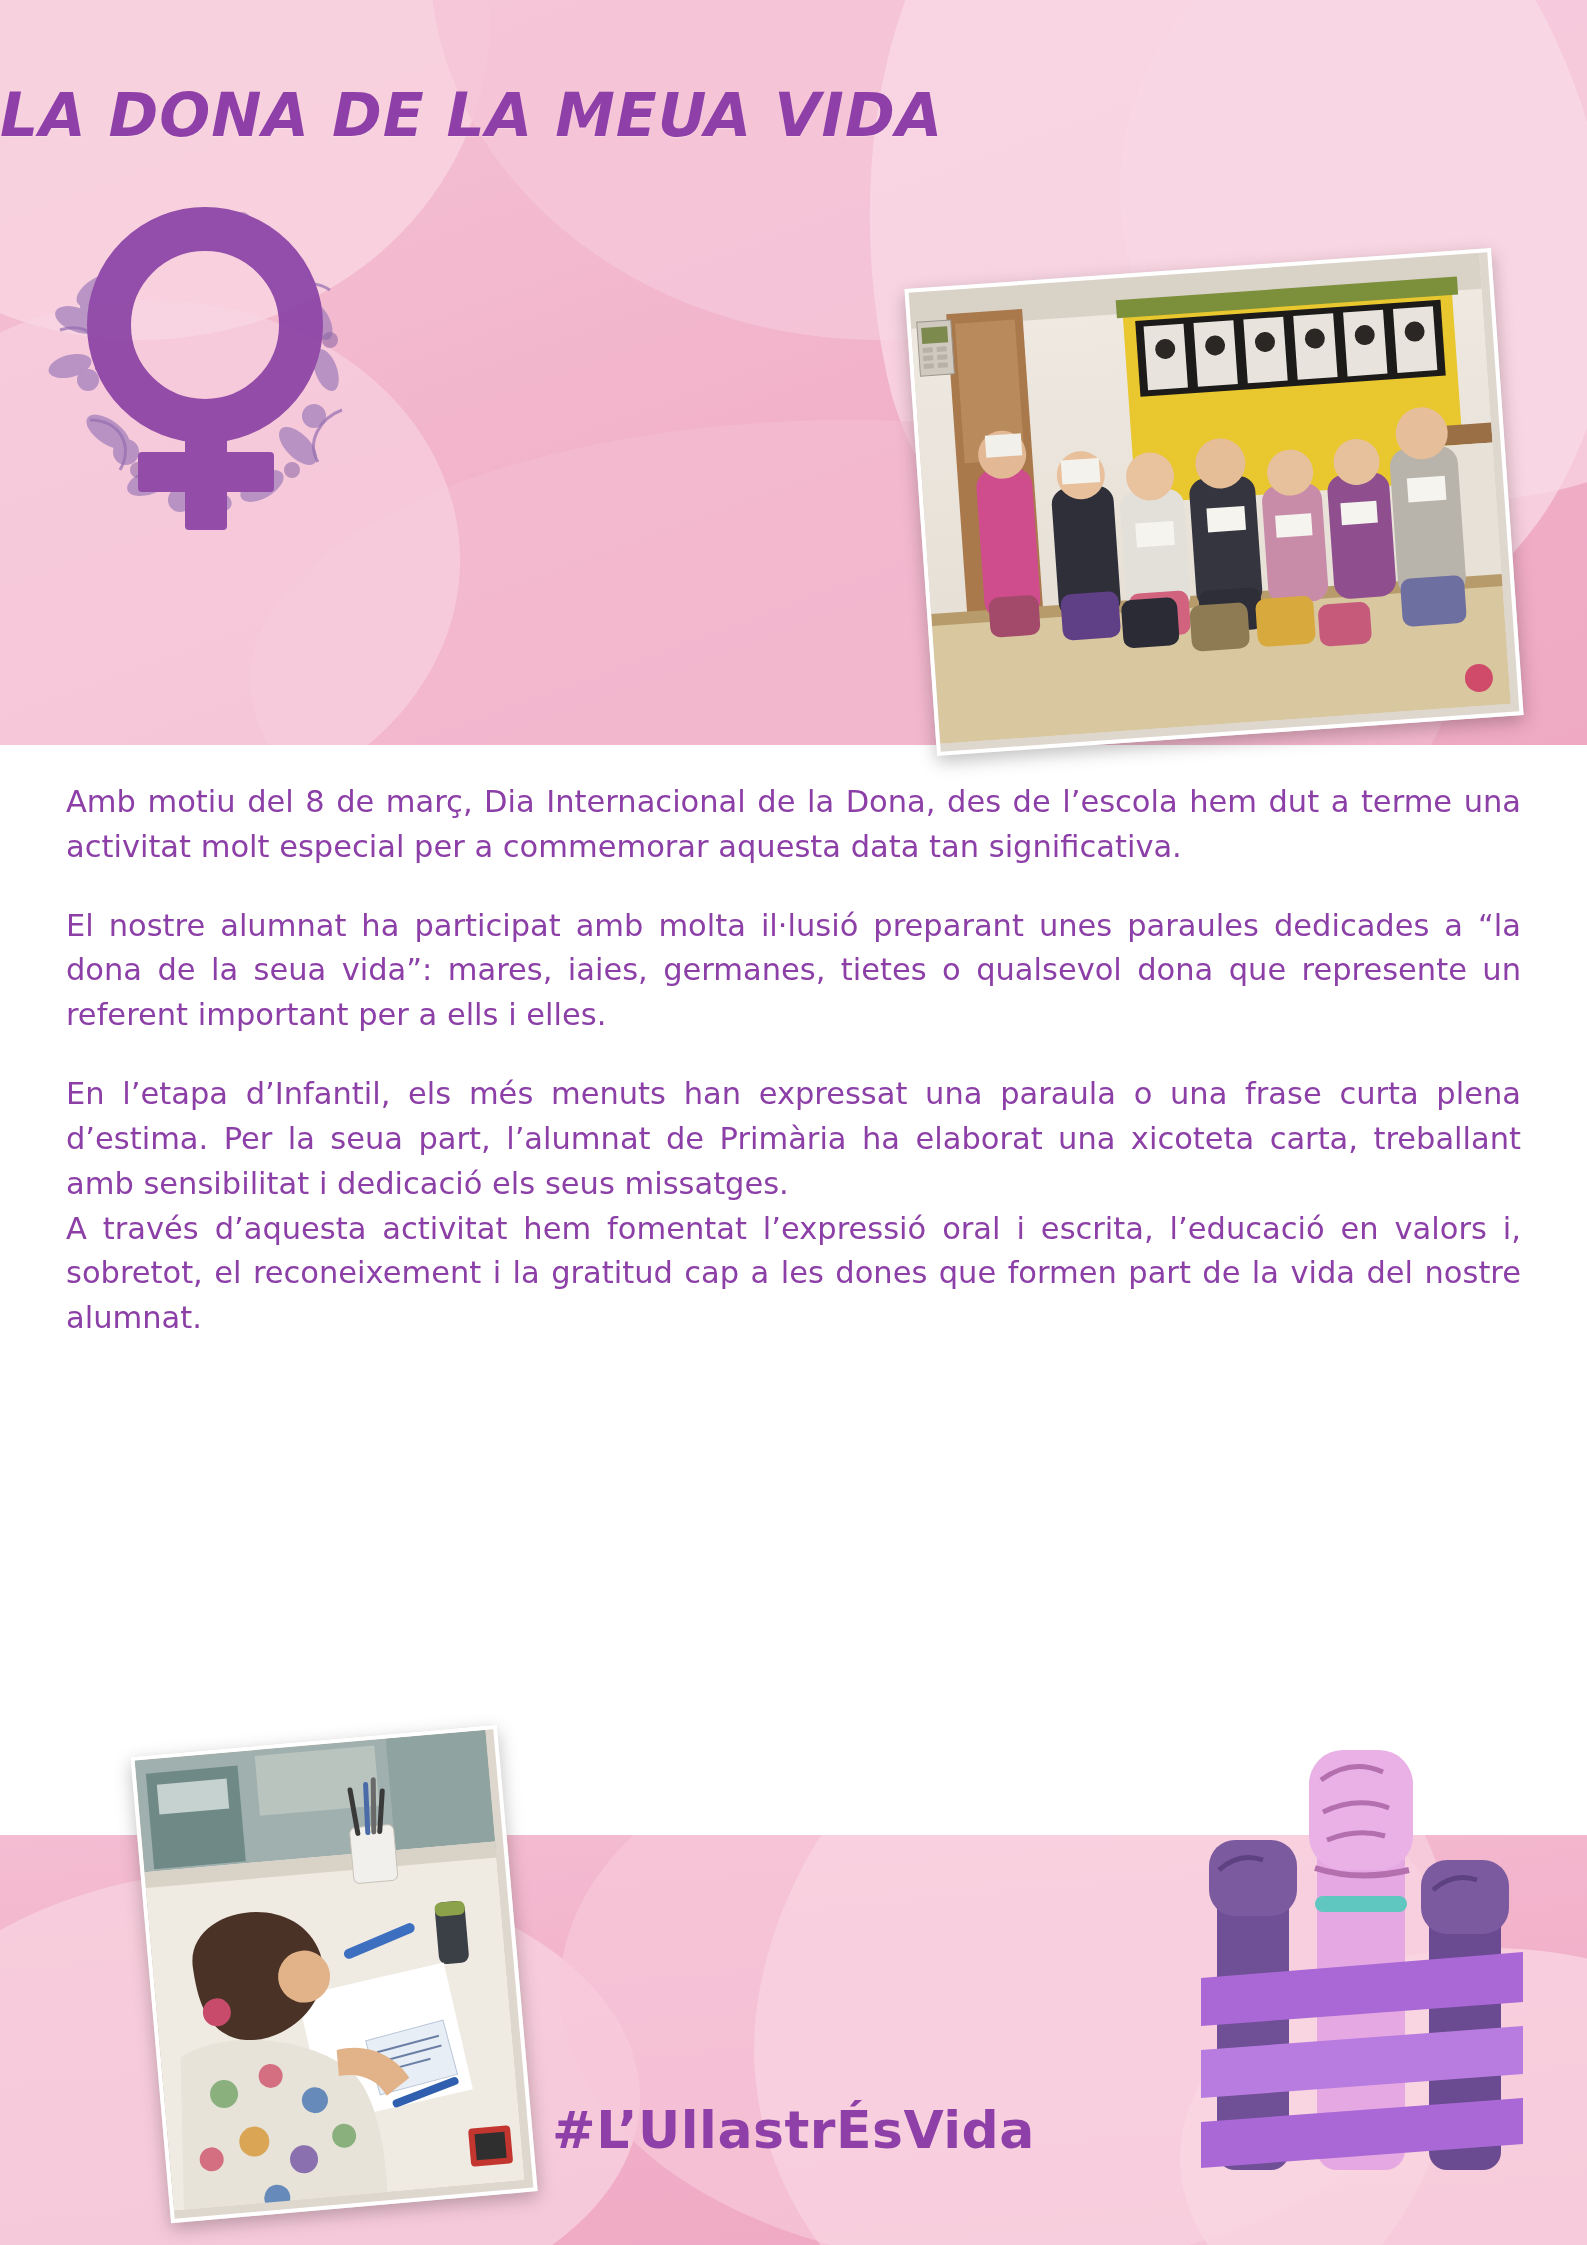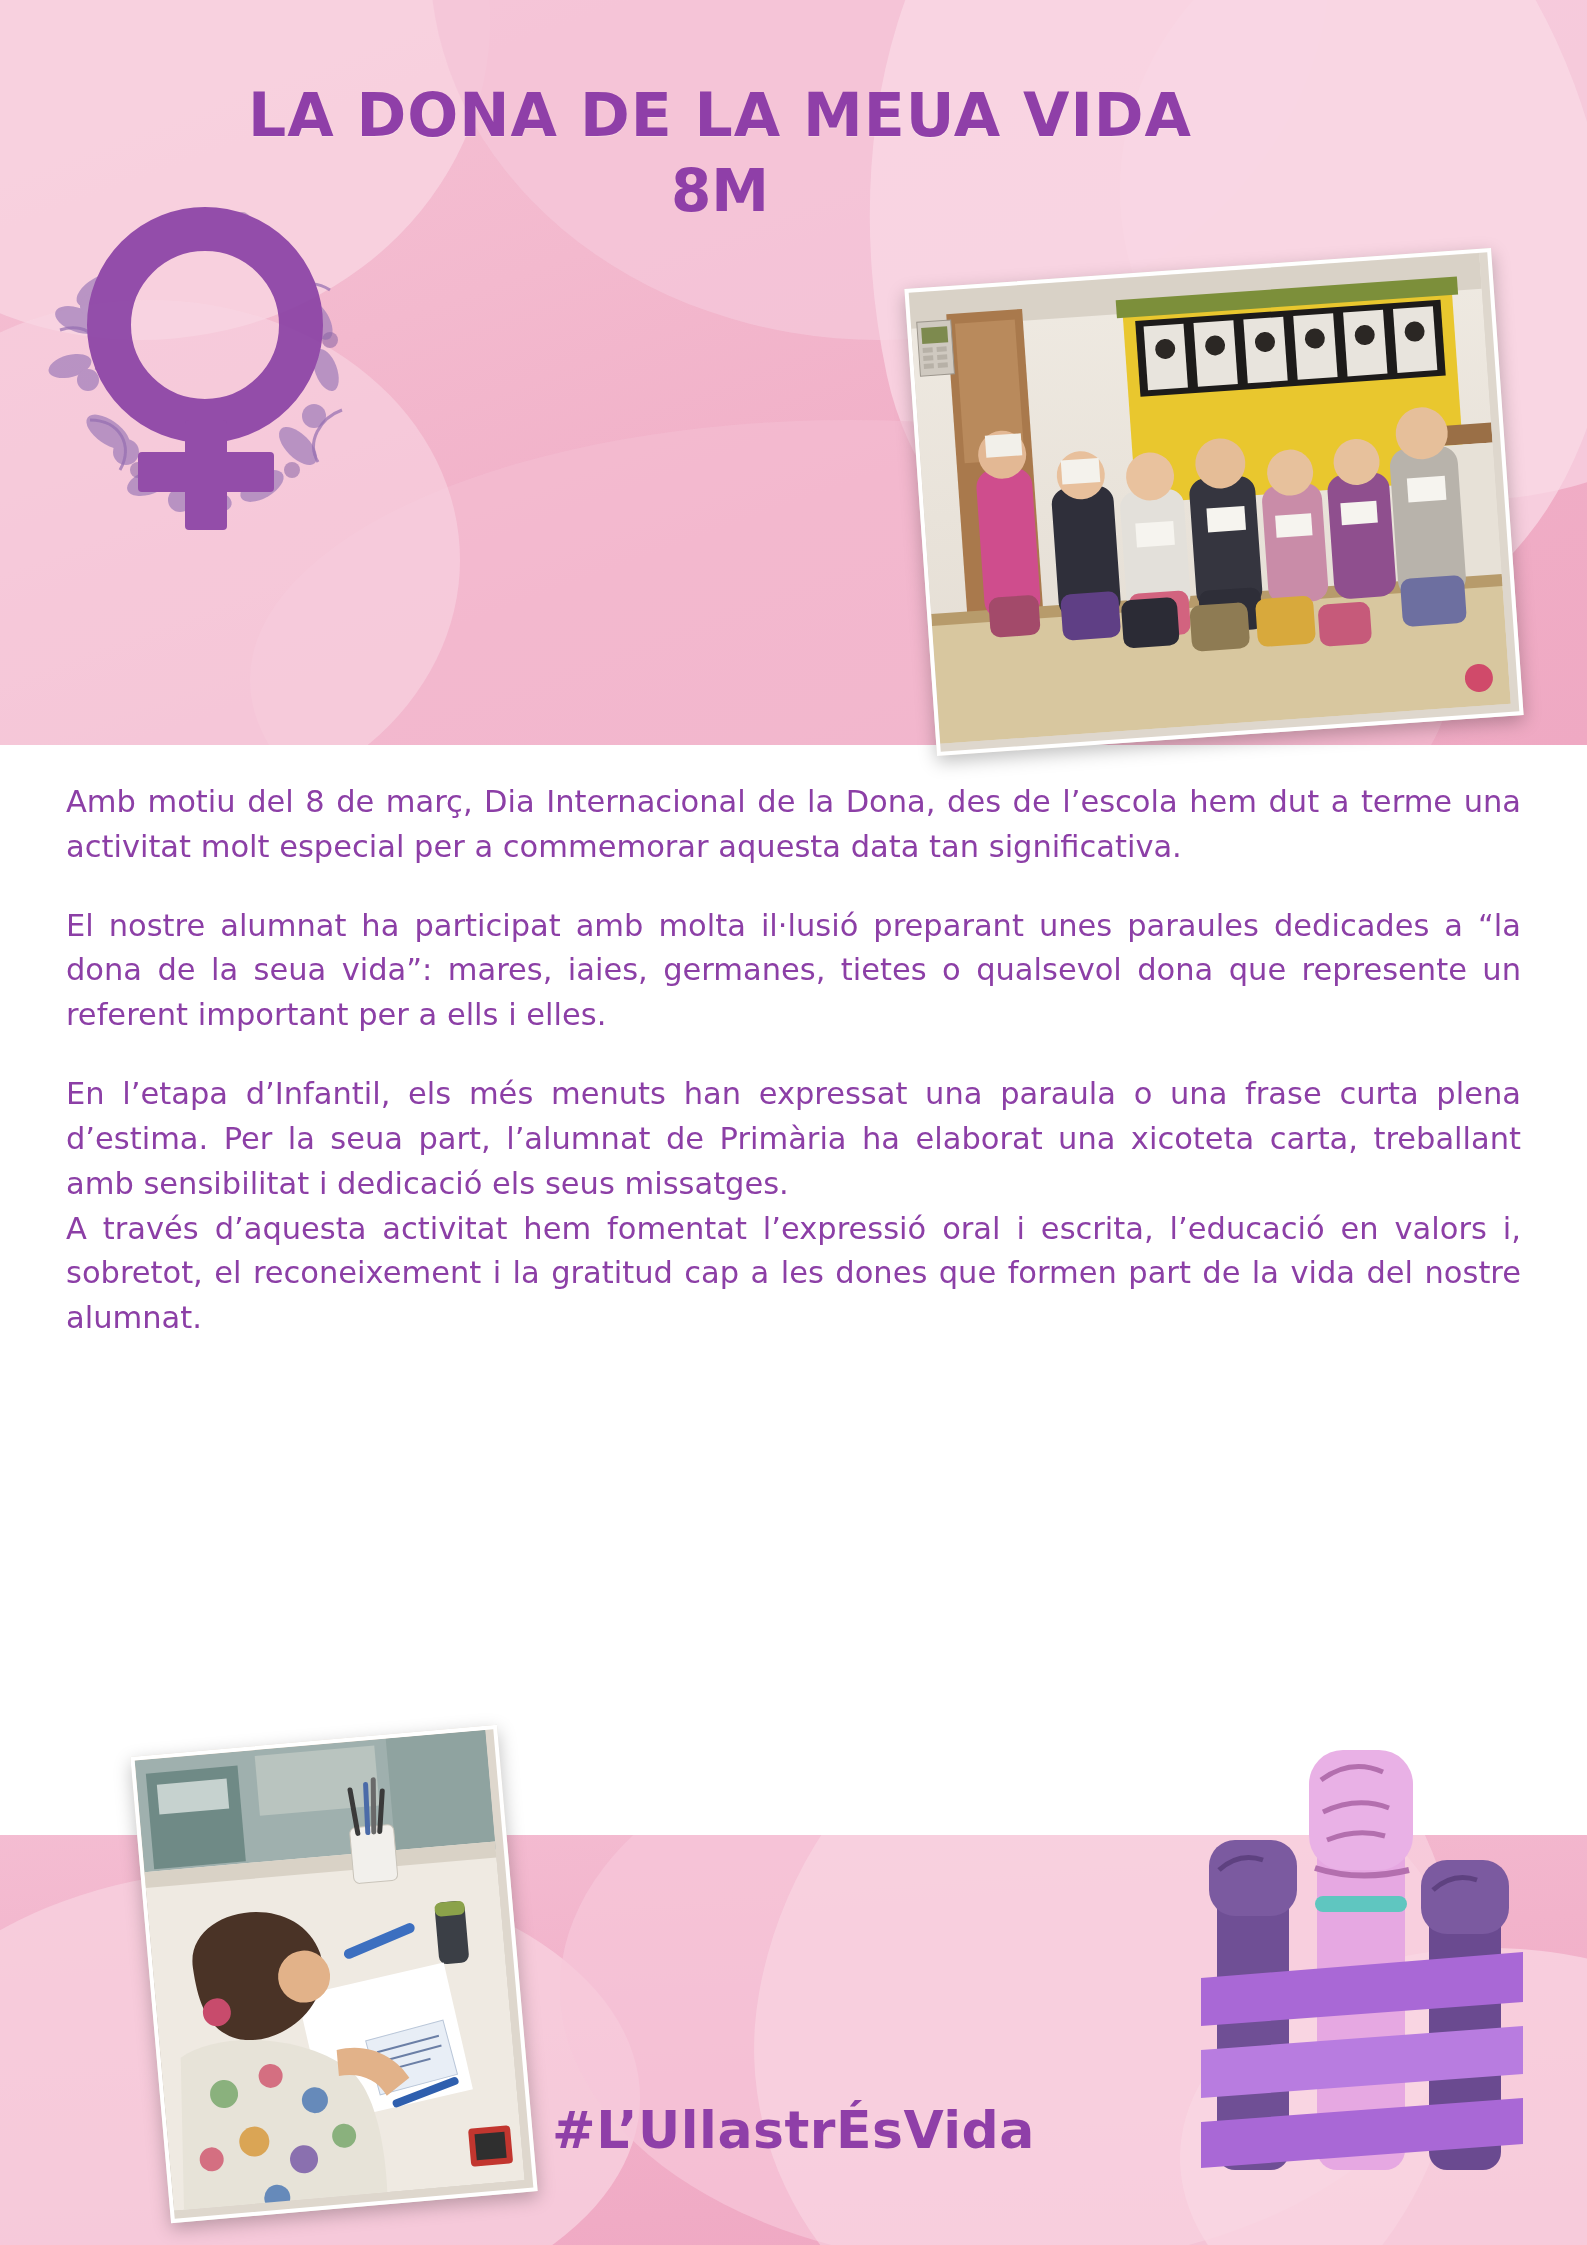--- a/index.html
+++ b/index.html
@@ -67,22 +67,22 @@
     position:absolute; left: 760px; top: -180px; width: 700px; height: 740px;
     background: #f9dbe6; opacity:.55; border-radius: 55% 45% 50% 50% / 55% 50% 50% 45%;
     transform: rotate(10deg);
   }
 
   
   .title-wrap {
     position: absolute;
     left: 0; top: 80px;
     width: 1440px;
-    text-align: center;
     z-index: 8;
+    font-style: italic;
   }
   .title-main {
     font-family: "DejaVu Sans", sans-serif;
     font-weight: bold;
     font-size: 60px;
     letter-spacing: 1px;
     color: #8f3fa8;
     line-height: 1.18;
     text-shadow: 0 1px 0 rgba(255,255,255,.25);
   }
@@ -176,21 +176,20 @@
     <div class="blob blob-a"></div>
     <div class="blob blob-b"></div>
     <div class="blob blob-c"></div>
     <div class="swoosh"></div>
     <div class="blob blob-d"></div>
     <div class="blob blob-e"></div>
   </div>
 
   <div class="title-wrap">
     <div class="title-main">LA DONA DE LA MEUA VIDA</div>
-    <div class="title-sub">8M</div>
   </div>
 
   <div class="venus-area">
     <svg width="420" height="360" viewBox="0 0 420 360" xmlns="http://www.w3.org/2000/svg">
       <g opacity="0.92">
 
         <g fill="#9c7ab8" opacity="0.75">
           <ellipse cx="70" cy="120" rx="26" ry="13" transform="rotate(-30 70 120)"></ellipse>
           <ellipse cx="48" cy="150" rx="24" ry="12" transform="rotate(20 48 150)"></ellipse>
           <ellipse cx="92" cy="92" rx="20" ry="10" transform="rotate(-60 92 92)"></ellipse>

